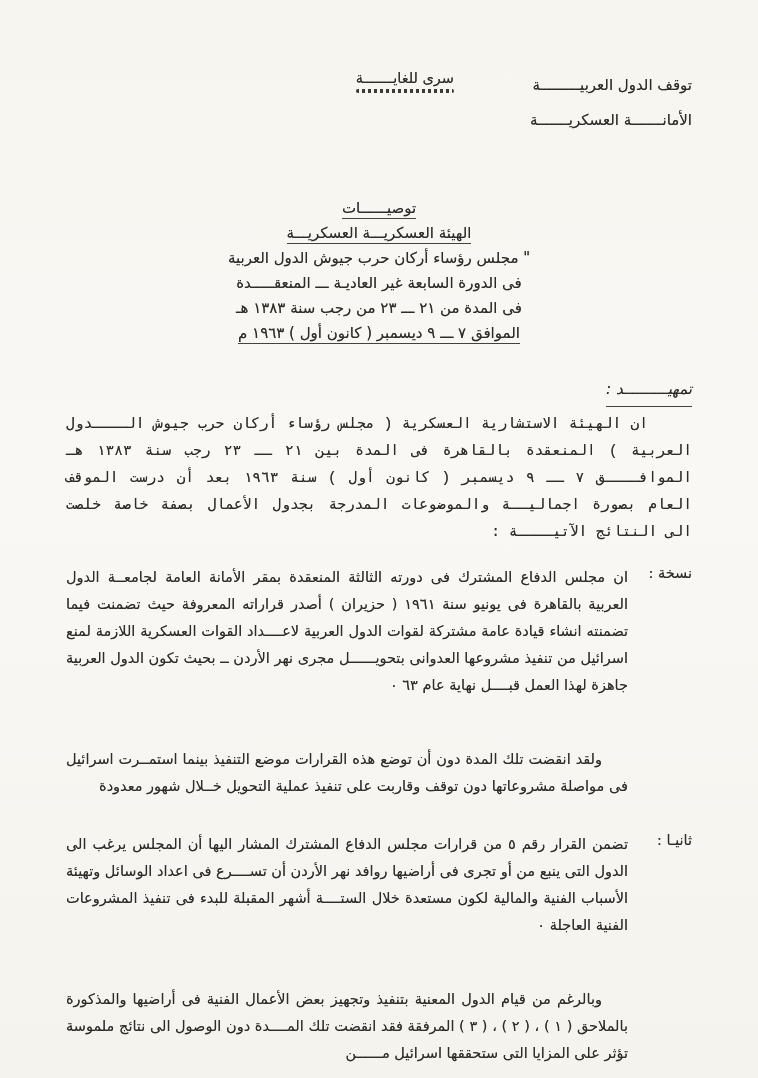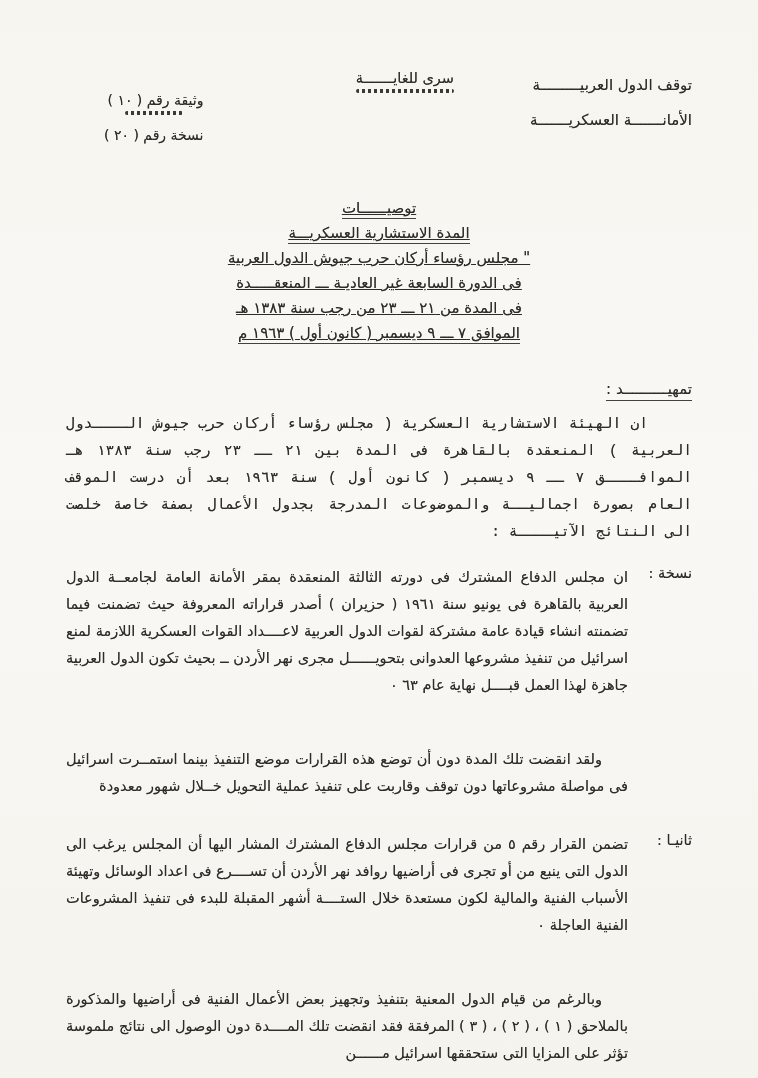--- a/index.html
+++ b/index.html
@@ -30,27 +30,27 @@
   .docnums .copy-line { margin-top: 12px; white-space: nowrap; }
   .squiggle {
     height: 4px; margin-top: 3px;
     background: repeating-linear-gradient(90deg, #3c3a36 0 3px, transparent 3px 6px);
     border-radius: 2px;
   }
   .squiggle.narrow { width: 58px; margin-right: auto; margin-left: auto; }
 
   
   .title { margin: 34px auto 0; width: 340px; text-align: center; font-size: 15px; line-height: 25px; }
-  .title .t-line { white-space: nowrap; text-decoration: underline; }
+  .title .t-line { white-space: nowrap; }
   .title .u span { border-bottom: 1.2px solid #44423e; padding-bottom: 1px; }
 
   
   .body { margin: 0 66px; }
   .preamble-heading { margin-top: 34px; text-align: right; font-size: 15px; }
-  .preamble-heading span { border-bottom: 1.2px solid #44423e; padding-bottom: 2px; }
+  .preamble-heading span { border-bottom: 1.2px solid #44423e; padding-bottom: 8px; font-style: italic; }
   .paragraph {
     margin-top: 13px;
     text-align: justify;
     line-height: 27px;
     font-size: 14.5px;
   }
   .preamble-text { text-indent: 44px; font-family: Liberation Mono, monospace; }
 
   .section { display: flex; margin-top: 18px; gap: 12px; }
   .section-label { flex: 0 0 52px; font-size: 14.5px; padding-top: 1px; white-space: nowrap; }
@@ -72,30 +72,25 @@
 
   <div class="header">
     <div class="org">
       <div class="org-line">توقف الدول العربيـــــــــة</div>
       <div class="org-line">الأمانـــــــة العسكريـــــــة</div>
     </div>
     <div class="secret-top">
       <div>سرى للغايـــــــة</div>
       <div class="squiggle"></div>
     </div>
-    <div class="docnums">
-      <div class="doc-line">وثيقة رقم  ( ١٠ )</div>
-      <div class="squiggle narrow"></div>
-      <div class="copy-line">نسخة رقم (  ٢٠  )</div>
-    </div>
   </div>
 
   <div class="title">
     <div class="t-line u"><span>توصيــــــات</span></div>
-    <div class="t-line u"><span>المدة الاستشارية العسكريـــة</span></div>
+    <div class="t-line u"><span>الهيئة العسكريـــة العسكريـــة</span></div>
     <div class="t-line">" مجلس رؤساء أركان حرب جيوش الدول العربية</div>
     <div class="t-line">فى الدورة السابعة غير العاديـة ـــ المنعقـــــدة</div>
     <div class="t-line">فى المدة من ٢١ ـــ ٢٣ من رجب سنة ١٣٨٣ هـ</div>
     <div class="t-line u"><span>الموافق ٧ ـــ ٩ ديسمبر ( كانون أول ) ١٩٦٣ م</span></div>
   </div>
 
   <div class="body">
 
     <div class="preamble-heading">
       <span>تمهيــــــــــد :</span>

